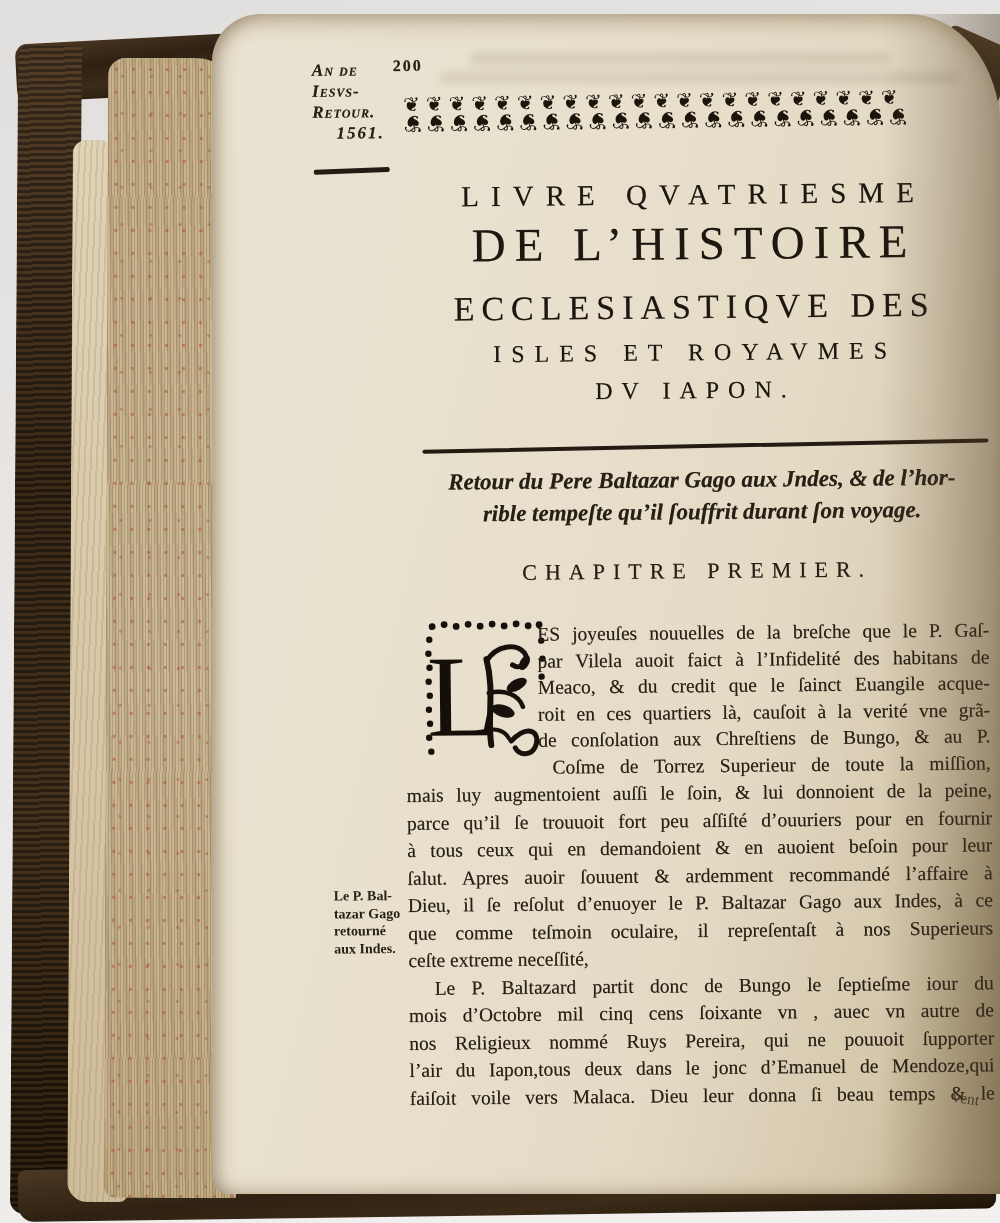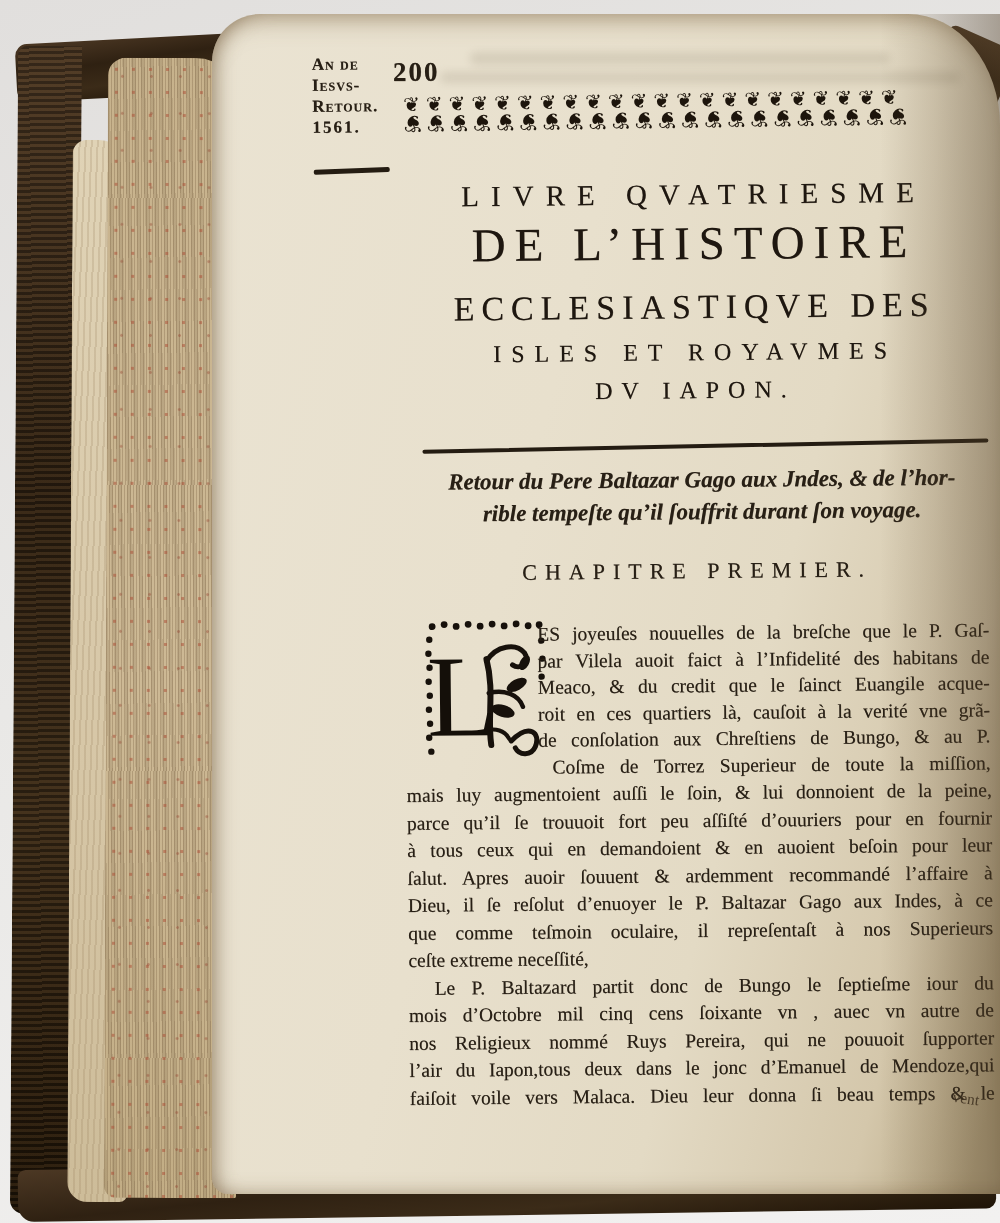--- a/index.html
+++ b/index.html
@@ -39,21 +39,21 @@
       inset 0 20px 24px -16px rgba(120,95,60,.55),
       inset 0 -14px 18px -12px rgba(120,95,60,.35);}
   .page-shadow-right{left:880px;top:14px;width:120px;height:1180px;z-index:6;pointer-events:none;
     background:linear-gradient(90deg,rgba(90,70,45,0) 0%,rgba(95,75,48,.18) 45%,rgba(80,62,38,.42) 100%);}
   .smudge{background:rgba(148,138,116,.5);filter:blur(4px);border-radius:6px;opacity:.45;z-index:4;}
   
   .content{position:absolute;left:0;top:0;width:1000px;height:1223px;z-index:5;
     transform:rotate(-.55deg);color:#271f15;}
   .ink{text-shadow:.25px .25px 0 rgba(45,34,22,.55);}
   .year{font-variant:small-caps;font-weight:700;font-size:17px;line-height:21px;letter-spacing:1px;}
-  .folio{font-size:27px;letter-spacing:2px;font-weight:700;}
+  .folio{font-size:16px;letter-spacing:2px;font-weight:700;}
   .year-rule{background:#241c12;height:5px;transform:rotate(-1.5deg);border-radius:2px;}
   .orn{white-space:nowrap;color:#1d150c;text-align:justify;}
   .orn-r1{font-size:20px;letter-spacing:6px;}
   .orn-r2{font-size:24px;letter-spacing:3px;transform:scaleY(-1);margin-top:-7px;}
   .tt{width:585px;text-align:center;color:#1e1710;white-space:nowrap;}
   .t1{font-size:29px;letter-spacing:12px;}
   .t2{font-size:47px;letter-spacing:9px;}
   .t3{font-size:34px;letter-spacing:7px;}
   .t4{font-size:24px;letter-spacing:10px;}
   .t5{font-size:24px;letter-spacing:9px;}
@@ -81,25 +81,25 @@
   <div class="abs cover cover-bottom"></div>
   <div class="abs parchment"></div>
   <div class="abs foreedge"></div>
   <div class="abs page"></div>
 
   <div class="abs smudge" style="left:470px;top:52px;width:420px;height:13px;"></div>
   <div class="abs smudge" style="left:440px;top:72px;width:520px;height:11px;"></div>
 
   <div class="content">
 
-    <div class="abs year ink" style="left:317px;top:52px;width:86px;">
+    <div class="abs year ink" style="left:317px;top:58px;width:86px;font-style:italic;">
       <div>An de</div>
       <div>Iesvs-</div>
       <div>Retour.</div>
-      <div style="letter-spacing:2px;">1561.</div>
+      <div style="letter-spacing:2px;margin-left:24px;">1561.</div>
     </div>
     <div class="abs folio ink" style="left:398px;top:56px;">200</div>
     <div class="abs year-rule" style="left:318px;top:167px;width:76px;"></div>
 
     <div class="abs" style="left:408px;top:90px;width:580px;transform:rotate(-.3deg);">
       <div class="orn orn-r1">❦❦❦❦❦❦❦❦❦❦❦❦❦❦❦❦❦❦❦❦❦❦</div>
       <div class="orn orn-r2">❦❦❦❦❦❦❦❦❦❦❦❦❦❦❦❦❦❦❦❦❦❦</div>
     </div>
 
     <div class="abs tt t1 ink" style="left:405px;top:180px;">LIVRE QVATRIESME</div>
@@ -159,20 +159,26 @@
 
     <div class="abs" style="left:537px;top:622px;width:452px;">
       <div class="bl j ink">ES joyeuſes nouuelles de la breſche que le P. Gaſ-</div>
       <div class="bl j ink">par Vilela auoit faict à l’Infidelité des habitans de</div>
       <div class="bl j ink">Meaco, &amp; du credit que le ſainct Euangile acque-</div>
       <div class="bl j ink">roit en ces quartiers là, cauſoit à la verité vne grã-</div>
       <div class="bl j ink">de conſolation aux Chreſtiens de Bungo, &amp; au P.</div>
       <div class="bl j ink shift">Coſme de Torrez Superieur de toute la miſſion,</div>
     </div>
 
+    <div class="abs mnote" style="left:331px;top:886px;width:78px;">
+      <div>Le P. Bal-</div>
+      <div>tazar Gago</div>
+      <div>retourné</div>
+      <div>aux Indes.</div>
+    </div>
 
     <div class="abs flow" style="left:405px;top:781px;width:585px;">
       <div class="bl j ink">mais luy augmentoient auſſi le ſoin, &amp; lui donnoient de la peine,</div>
       <div class="bl j ink">parce qu’il ſe trouuoit fort peu aſſiſté d’ouuriers pour en fournir</div>
       <div class="bl j ink">à tous ceux qui en demandoient &amp; en auoient beſoin pour leur</div>
       <div class="bl j ink">ſalut. Apres auoir ſouuent &amp; ardemment recommandé l’affaire à</div>
       <div class="bl j ink">Dieu, il ſe reſolut d’enuoyer le P. Baltazar Gago aux Indes, à ce</div>
       <div class="bl j ink">que comme teſmoin oculaire, il repreſentaſt à nos Superieurs</div>
       <div class="bl plain ink">ceſte extreme neceſſité,</div>
       <div class="bl j ink ind">Le P. Baltazard partit donc de Bungo le ſeptieſme iour du</div>

